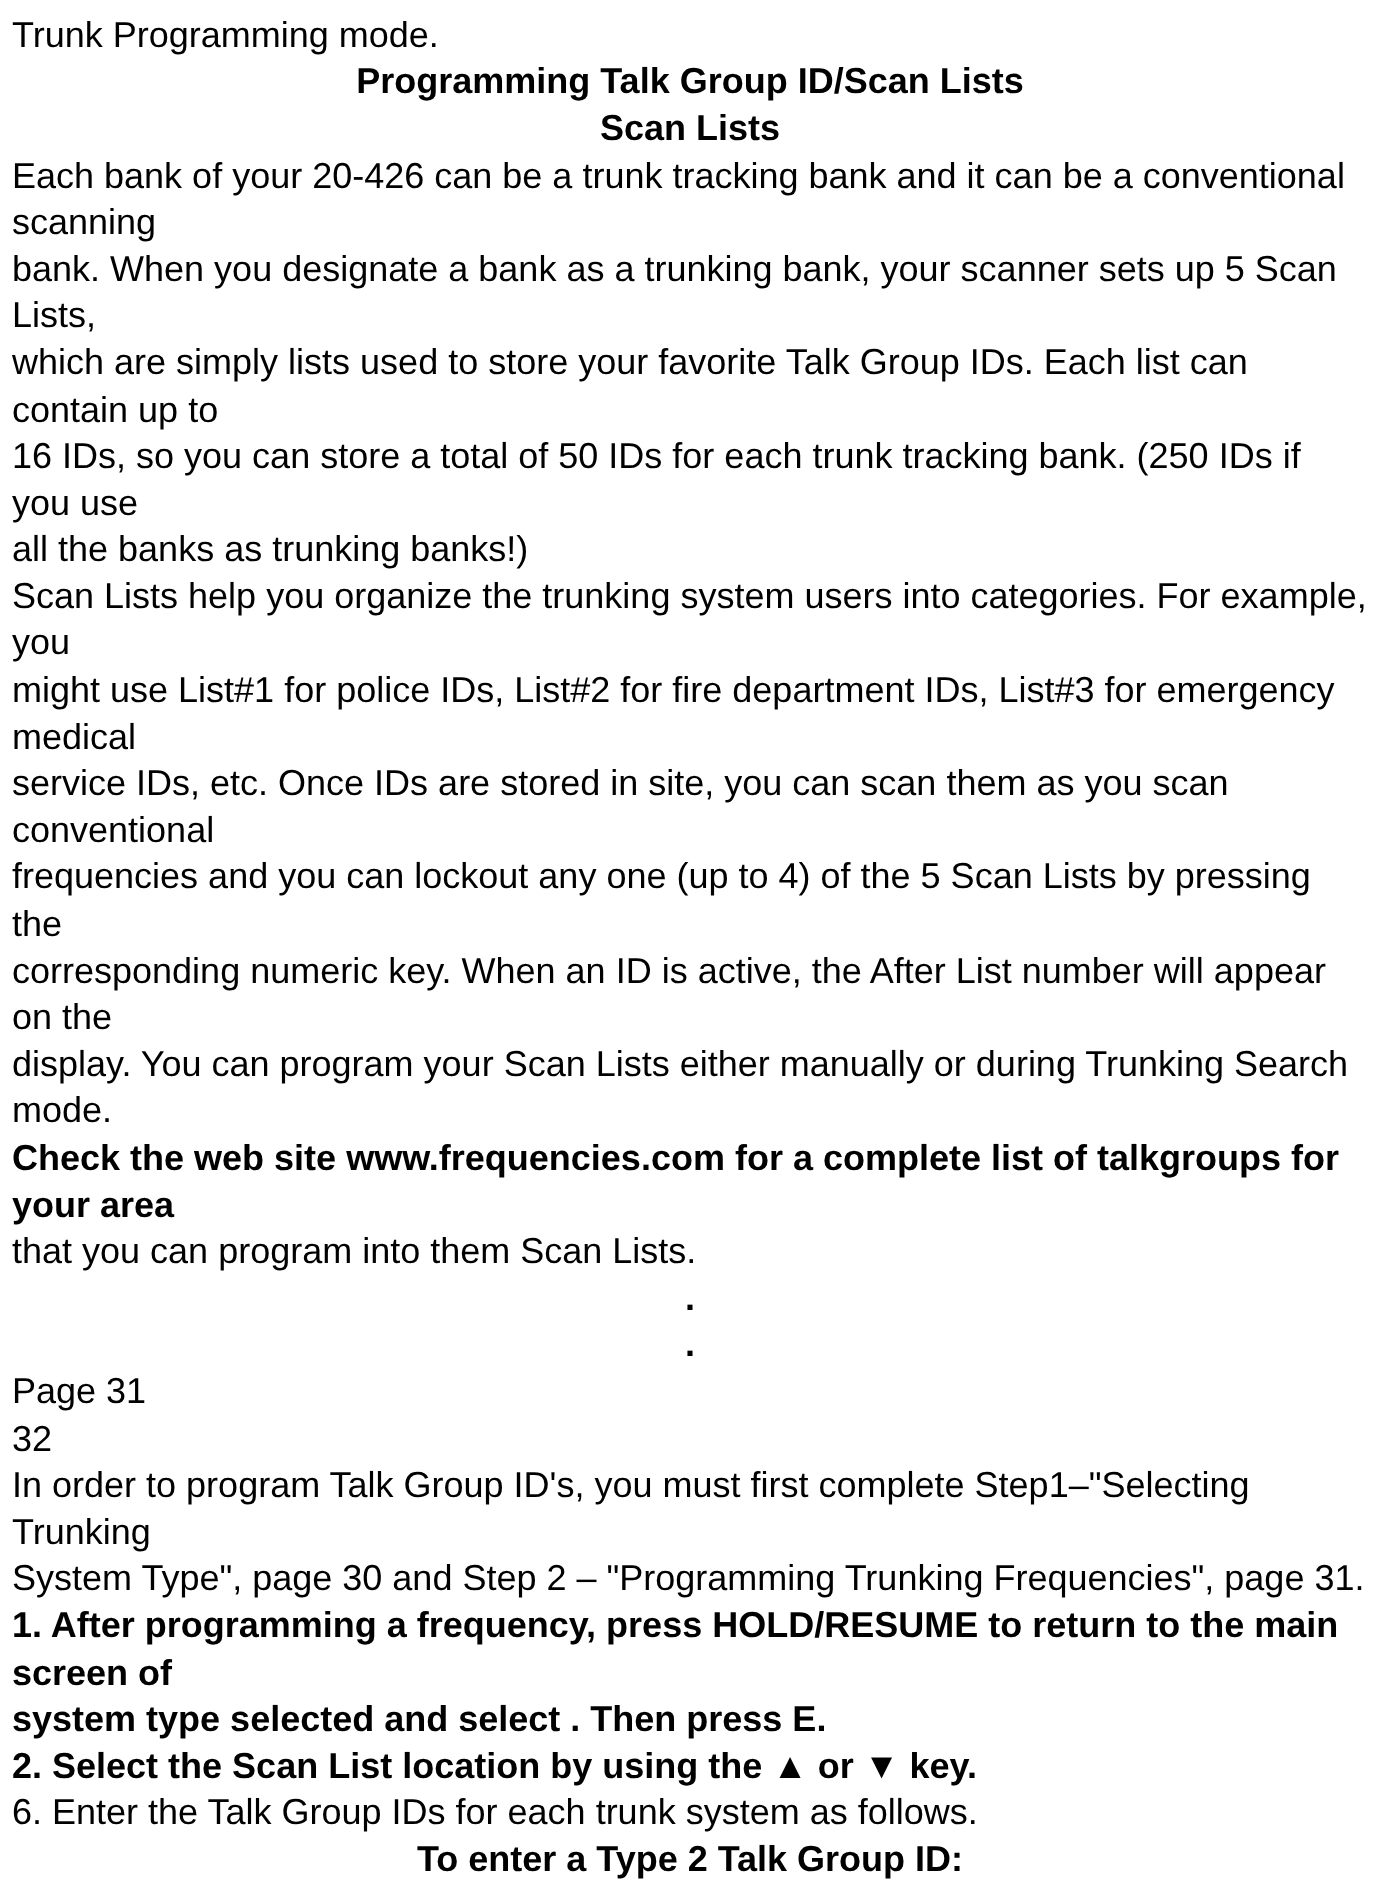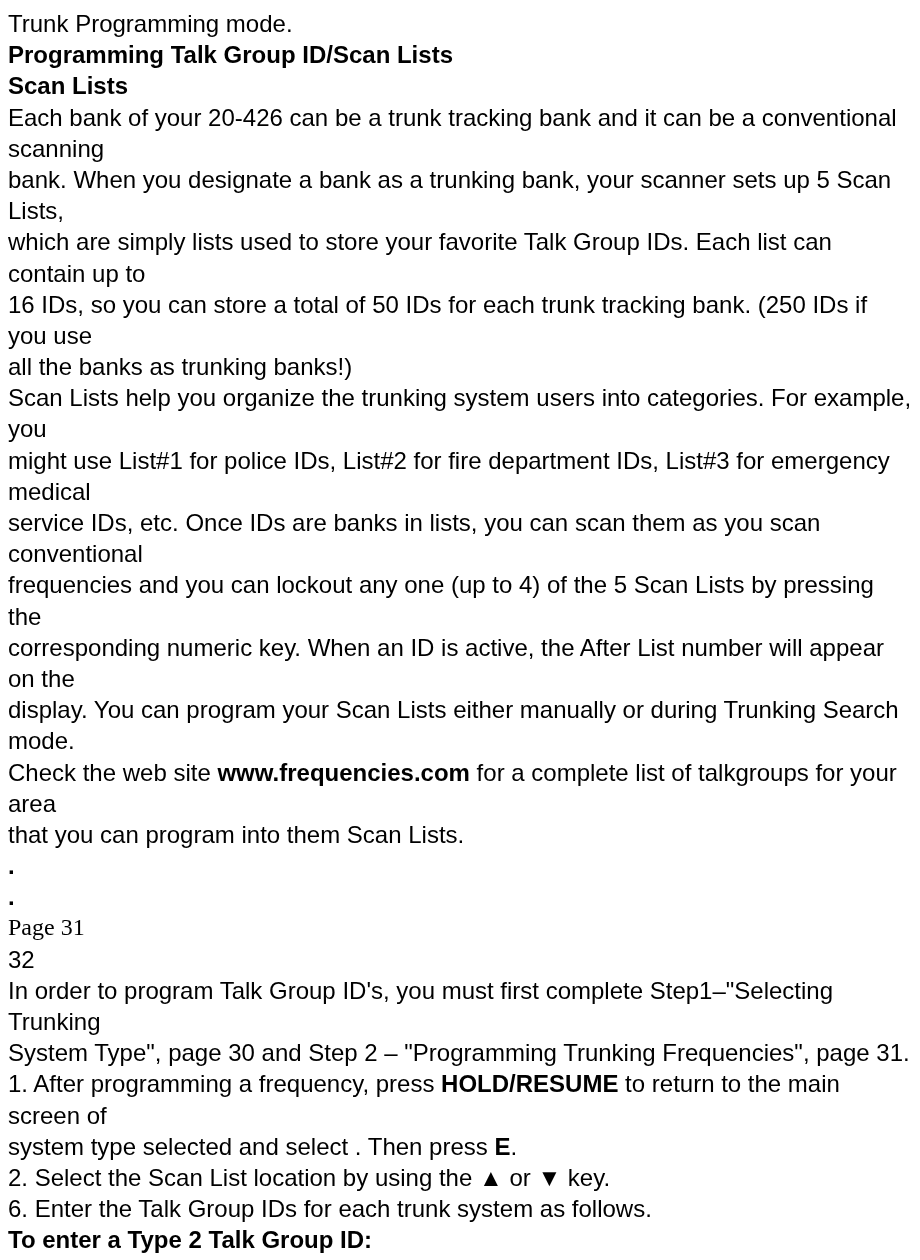--- a/index.html
+++ b/index.html
@@ -10,42 +10,44 @@
     line-height: 1.3;
     color: #000;
     width: 920px;
     box-sizing: border-box;
   }
   .line {
     display: block;
   }
   .bold {
     font-weight: bold;
+    text-align: center;
   }
   .mono {
-    font-family: Liberation Serif, serif;
+    font-family: Liberation Sans, sans-serif;
   }
   .inline {
     display: inline;
+    font-weight: bold;
   }
 </style>
 </head>
 <body>
 
 <span class="line">Trunk Programming mode.</span>
 <span class="line bold">Programming Talk Group ID/Scan Lists</span>
 <span class="line bold">Scan Lists</span>
 <span class="line">Each bank of your 20-426 can be a trunk tracking bank and it can be a conventional scanning</span>
 <span class="line">bank. When you designate a bank as a trunking bank, your scanner sets up 5 Scan Lists,</span>
 <span class="line">which are simply lists used to store your favorite Talk Group IDs. Each list can contain up to</span>
 <span class="line">16 IDs, so you can store a total of 50 IDs for each trunk tracking bank. (250 IDs if you use</span>
 <span class="line">all the banks as trunking banks!)</span>
 <span class="line">Scan Lists help you organize the trunking system users into categories. For example, you</span>
 <span class="line">might use List#1 for police IDs, List#2 for fire department IDs, List#3 for emergency medical</span>
-<span class="line">service IDs, etc. Once IDs are banks in lists, you can scan them as you scan conventional</span>
+<span class="line">service IDs, etc. Once IDs are stored in site, you can scan them as you scan conventional</span>
 <span class="line">frequencies and you can lockout any one (up to 4) of the 5 Scan Lists by pressing the</span>
 <span class="line">corresponding numeric key. When an ID is active, the After List number will appear on the</span>
 <span class="line">display. You can program your Scan Lists either manually or during Trunking Search mode.</span>
 <span class="line">
   <span class="inline">Check the web site </span><span class="inline bold">www.frequencies.com</span><span class="inline"> for a complete list of talkgroups for your area</span>
 </span>
 <span class="line">that you can program into them Scan Lists.</span>
 <span class="line bold">.</span>
 <span class="line bold">.</span>
 <span class="line mono">Page 31</span>

